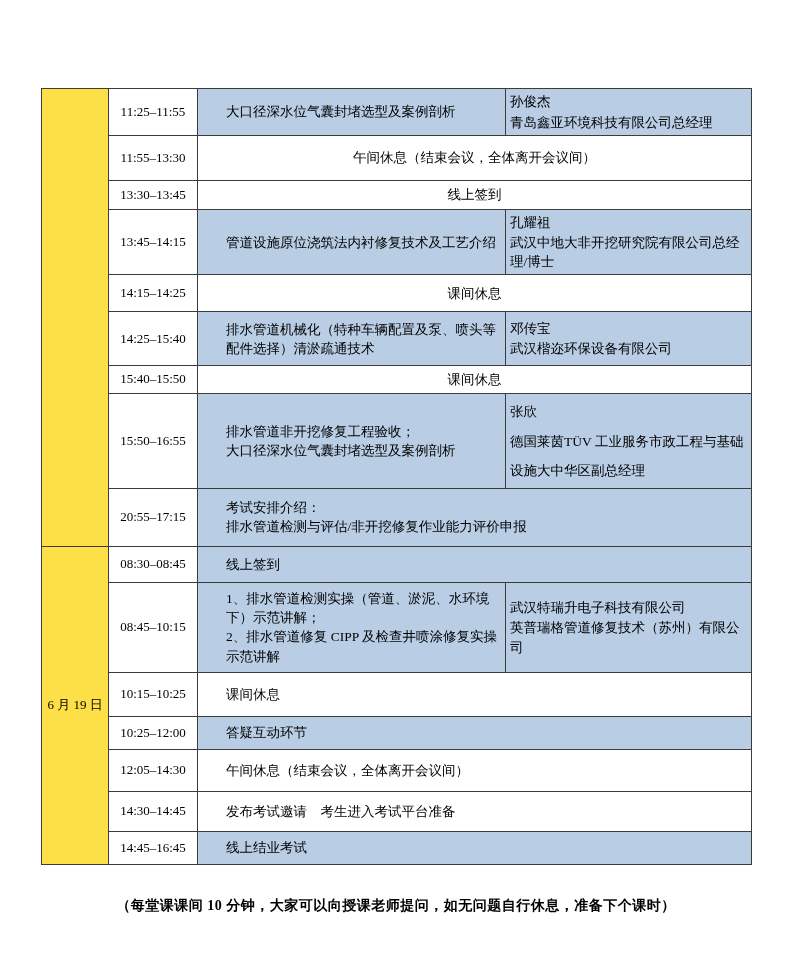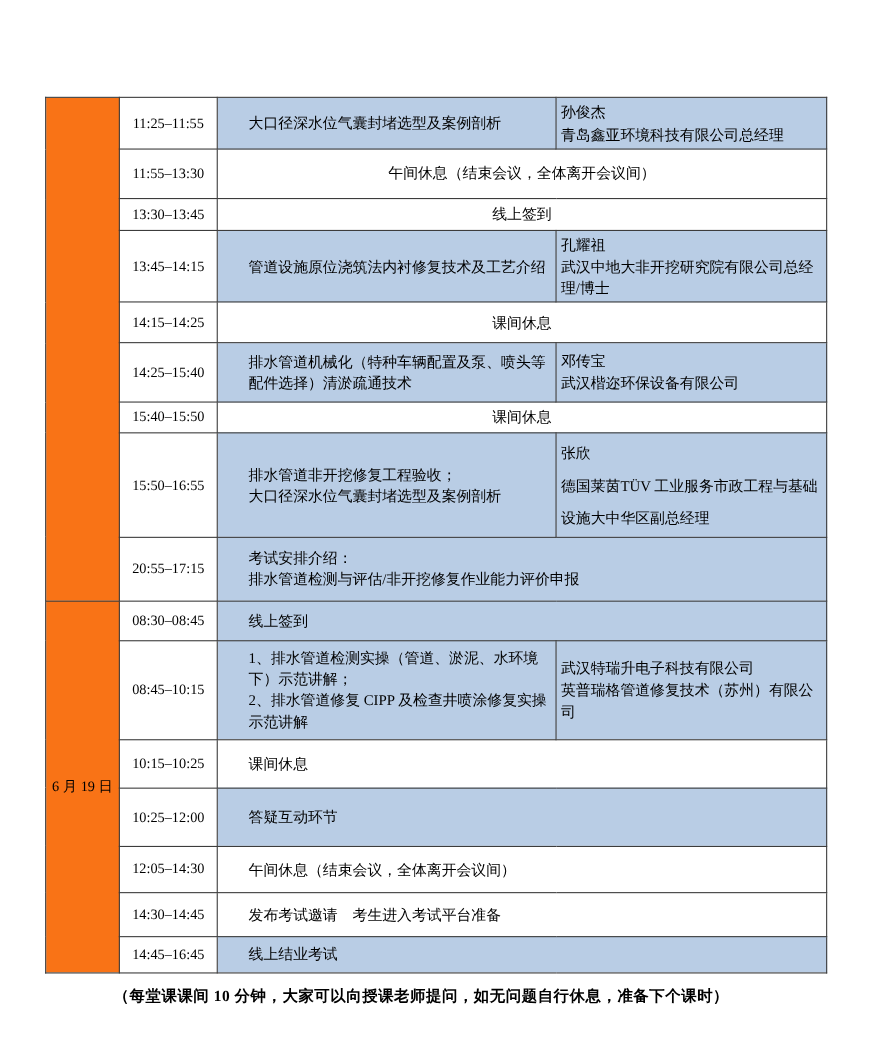--- a/index.html
+++ b/index.html
@@ -1,28 +1,28 @@
 <!DOCTYPE html>
 <html><head>
 <meta charset="utf-8">
 <style>
   html,body{margin:0;padding:0;background:#ffffff;}
   body{width:793px;height:966px;font-family:"Liberation Serif","DejaVu Serif",serif;color:#000;}
   .page{position:relative;width:793px;height:966px;background:#fff;overflow:hidden;}
   table.schedule{position:absolute;left:41px;top:88px;width:710px;border-collapse:collapse;table-layout:fixed;}
   td{border:1px solid #3c3c3c;font-size:13.5px;line-height:1.42;padding:2px 4px;vertical-align:middle;word-break:break-all;}
   td.time{font-size:13px;text-align:center;background:#fff;white-space:nowrap;padding:4px 2px;letter-spacing:0;}
-  td.date-col{background:#f97316;text-align:center;font-size:13px;padding:0 2px;}
+  td.date-col{background:#fde047;text-align:center;font-size:13px;padding:0 2px;}
   .session{background:#b9cde5;}
   .plain{background:#ffffff;}
   .center{text-align:center;}
   .left{text-align:left;padding-left:28px;}
   td.speaker .sline{margin:1px 0;}
   td.speaker.loose{line-height:2.15;}
-  .footer-note{position:absolute;left:28px;top:897px;width:710px;text-align:center;font-weight:bold;font-size:14px;letter-spacing:0.5px;}
+  .footer-note{position:absolute;left:41px;top:897px;width:710px;text-align:center;font-weight:bold;font-size:14px;letter-spacing:0.5px;}
 </style>
 </head>
 <body>
 
 <div class="page">
 
   <table class="schedule">
     <colgroup>
       <col style="width:67px">
         <col style="width:89px">
@@ -115,21 +115,21 @@
         <div class="sline">武汉特瑞升电子科技有限公司</div>
         <div class="sline">英普瑞格管道修复技术（苏州）有限公司</div>
       </td>
     </tr>
 
     <tr style="height:44px">
       <td class="time">10:15–10:25</td>
       <td class="plain left" colspan="2">课间休息</td>
     </tr>
 
-    <tr style="height:53px">
+    <tr style="height:33px">
       <td class="time">10:25–12:00</td>
       <td class="session left" colspan="2">答疑互动环节</td>
     </tr>
 
     <tr style="height:42px">
       <td class="time">12:05–14:30</td>
       <td class="plain left" colspan="2">午间休息（结束会议，全体离开会议间）</td>
     </tr>
 
     <tr style="height:40px">

